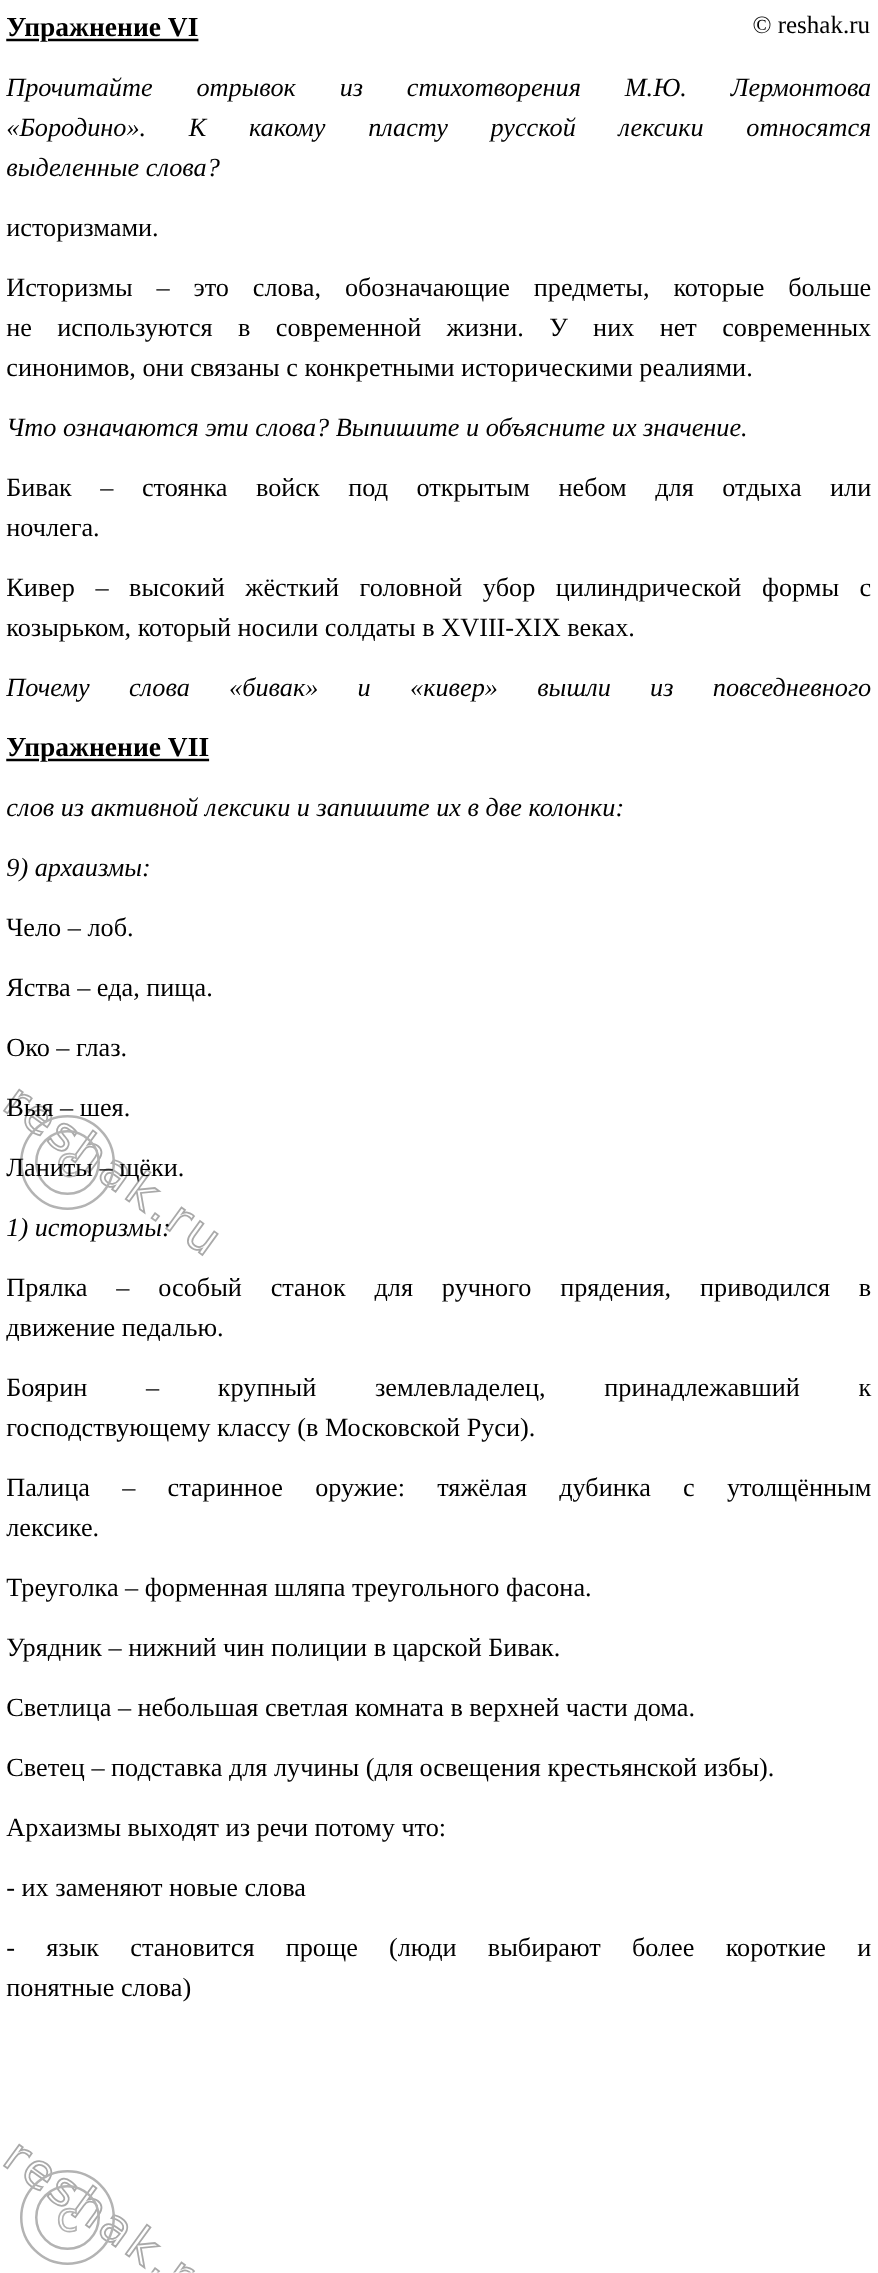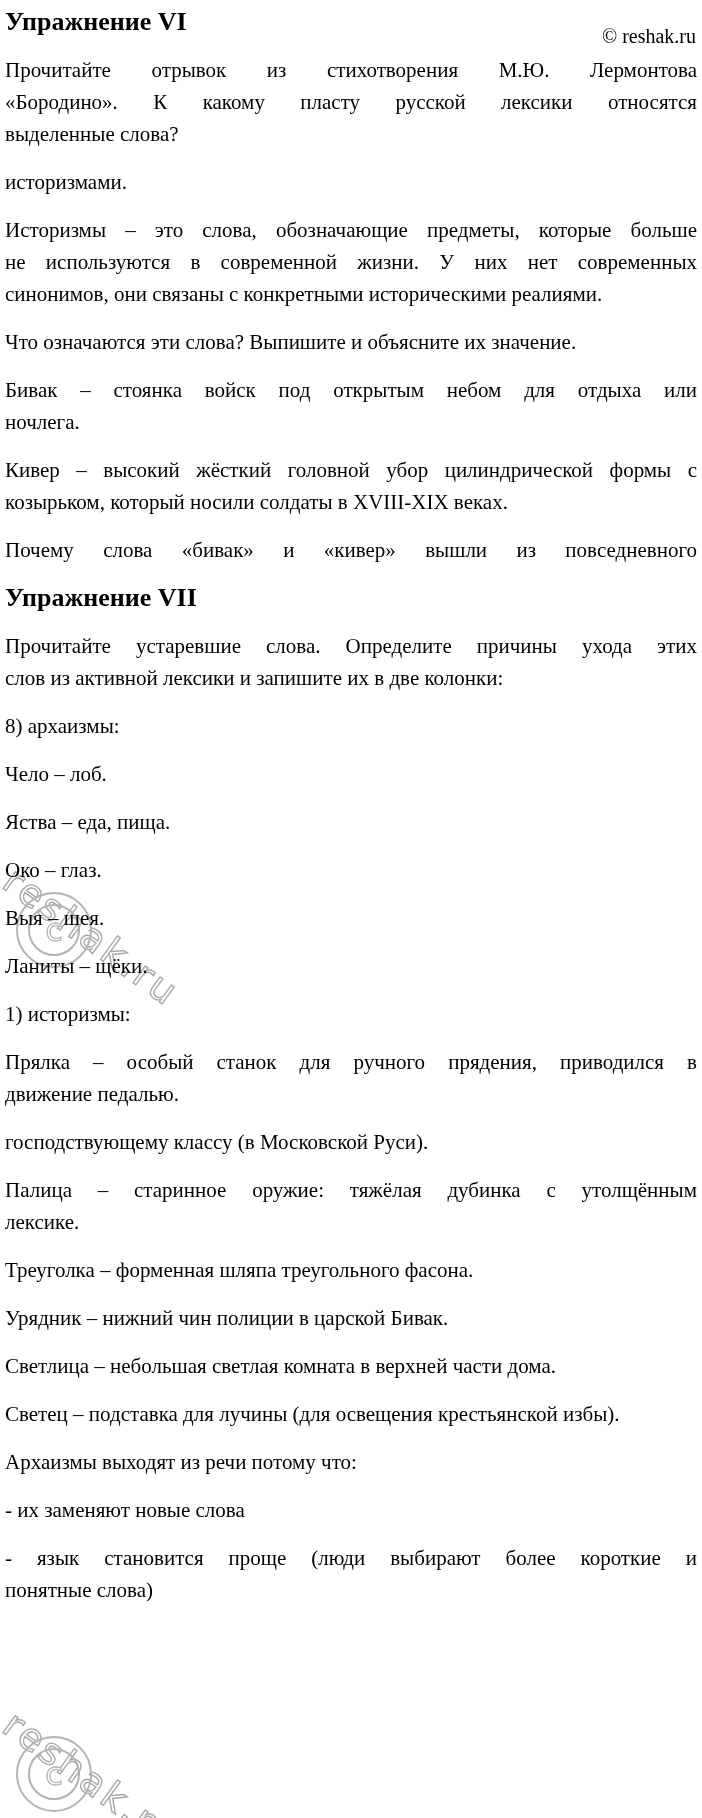--- a/index.html
+++ b/index.html
@@ -10,30 +10,29 @@
     font-family: "Liberation Serif", serif;
     position: relative;
     overflow: hidden;
   }
   .page { position: relative; width: 100%; height: 100%; }
 
   .copyright {
     position: absolute; top: 5px; right: 6px;
     font-size: 20px; line-height: 30px;
     z-index: 2;
-    margin-top: 16px;
   }
 
   .doc {
     position: absolute; top: 6px; left: 5px; right: 5px;
     z-index: 1;
   }
   .para { margin: 0 0 16px 0; font-size: 21px; }
-  .para.heading { font-weight: bold; font-size: 26px; }
-  .para.question { }
+  .para.heading { font-weight: bold; font-size: 22px; text-decoration: underline; }
+  .para.question { font-style: italic; }
   .line {
     line-height: 32px;
     text-align: justify;
     text-align-last: justify;
   }
   .line.last { text-align-last: left; }
 
   .watermark {
     position: absolute; left: 0;
     width: 220px; height: 240px;
@@ -122,25 +121,24 @@
         <div class="line">Кивер – высокий жёсткий головной убор цилиндрической формы с</div>
         <div class="line last">козырьком, который носили солдаты в XVIII-XIX веках.</div>
       </div>
       <div class="para question">
         <div class="line">Почему слова «бивак» и «кивер» вышли из повседневного</div>
       </div>
       <div class="para heading">
         <div class="line last">Упражнение VII</div>
       </div>
       <div class="para question">
-        <div class="line">Прочитайте устаревшие слова. Определите причины ухода этих</div>
         <div class="line last">слов из активной лексики и запишите их в две колонки:</div>
       </div>
       <div class="para question">
-        <div class="line last">8) архаизмы:</div>
+        <div class="line last">9) архаизмы:</div>
       </div>
       <div class="para answer">
         <div class="line last">Чело – лоб.</div>
       </div>
       <div class="para answer">
         <div class="line last">Яства – еда, пища.</div>
       </div>
       <div class="para answer">
         <div class="line last">Око – глаз.</div>
       </div>
@@ -151,20 +149,21 @@
         <div class="line last">Ланиты – щёки.</div>
       </div>
       <div class="para question">
         <div class="line last">1) историзмы:</div>
       </div>
       <div class="para answer">
         <div class="line">Прялка – особый станок для ручного прядения, приводился в</div>
         <div class="line last">движение педалью.</div>
       </div>
       <div class="para answer">
+        <div class="line">Боярин – крупный землевладелец, принадлежавший к</div>
         <div class="line last">господствующему классу (в Московской Руси).</div>
       </div>
       <div class="para answer">
         <div class="line">Палица – старинное оружие: тяжёлая дубинка с утолщённым</div>
         <div class="line last">лексике.</div>
       </div>
       <div class="para answer">
         <div class="line last">Треуголка – форменная шляпа треугольного фасона.</div>
       </div>
       <div class="para answer">

